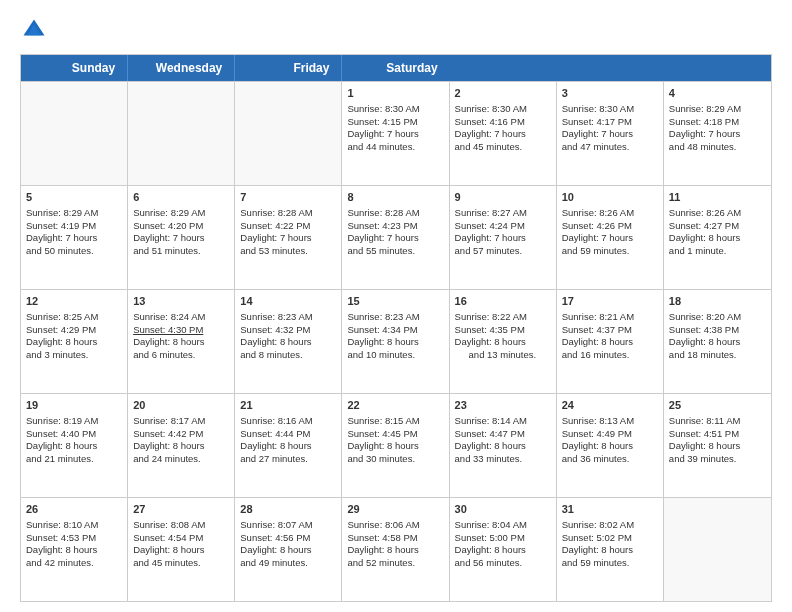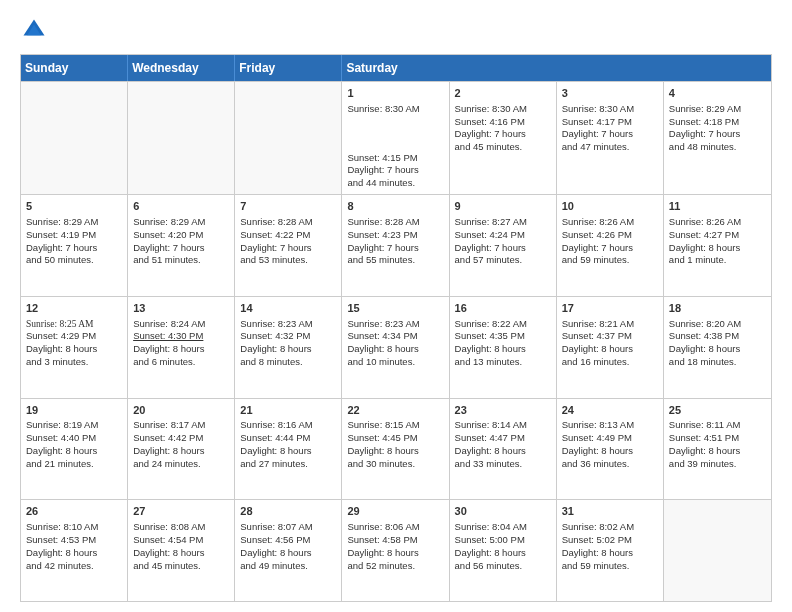--- a/index.html
+++ b/index.html
@@ -67,22 +67,22 @@
     }
     .cal-header {
       display: grid;
       grid-template-columns: repeat(7, 1fr);
       background: #2a6db5;
     }
     .cal-header-cell {
       color: #fff;
       font-size: 12px;
       font-weight: bold;
-      text-align: left;
-      padding: 6px 4px;
+      text-align: right;
+      padding: 6px 12px;
       border-right: 1px solid #4a8dd5;
     }
     .cal-header-cell:last-child { border-right: none; }
     .cal-body {
       flex: 1;
       display: flex;
       flex-direction: column;
     }
     .cal-row {
       display: grid;
@@ -137,21 +137,21 @@
         <div class="cal-header-cell">Saturday</div>
       </div>
     <div class="cal-body" id="cal-body">
         <div class="cal-row">
           <div class="cal-cell empty"></div>
           <div class="cal-cell empty"></div>
           <div class="cal-cell empty"></div>
           <div class="cal-cell">
             <span class="day-num">1</span>
             <span style="display: block;">Sunrise: 8:30 AM</span>
-            <span style="display: block; margin-top: 36px;">Sunset: 4:15 PM</span>
+            <span style="display: block;">Sunset: 4:15 PM</span>
             <span style="display: block;">Daylight: 7 hours</span>
             <span style="display: block;">and 44 minutes.</span>
           </div>
           <div class="cal-cell">
             <span class="day-num">2</span>
             <span style="display: block;">Sunrise: 8:30 AM</span>
             <span style="display: block;">Sunset: 4:16 PM</span>
             <span style="display: block;">Daylight: 7 hours</span>
             <span style="display: block;">and 45 minutes.</span>
           </div>
@@ -217,21 +217,21 @@
             <span class="day-num">11</span>
             <span style="display: block;">Sunrise: 8:26 AM</span>
             <span style="display: block;">Sunset: 4:27 PM</span>
             <span style="display: block;">Daylight: 8 hours</span>
             <span style="display: block;">and 1 minute.</span>
           </div>
         </div>
         <div class="cal-row">
           <div class="cal-cell">
             <span class="day-num">12</span>
-            <span style="display: block; font-family: Liberation Serif, serif;">Sunrise: 8:25 AM</span>
+            <span style="display: block;">Sunrise: 8:25 AM</span>
             <span style="display: block;">Sunset: 4:29 PM</span>
             <span style="display: block;">Daylight: 8 hours</span>
             <span style="display: block;">and 3 minutes.</span>
           </div>
           <div class="cal-cell">
             <span class="day-num">13</span>
             <span style="display: block;">Sunrise: 8:24 AM</span>
             <span style="display: block; text-decoration: underline;">Sunset: 4:30 PM</span>
             <span style="display: block;">Daylight: 8 hours</span>
             <span style="display: block;">and 6 minutes.</span>
@@ -248,21 +248,21 @@
             <span style="display: block;">Sunrise: 8:23 AM</span>
             <span style="display: block;">Sunset: 4:34 PM</span>
             <span style="display: block;">Daylight: 8 hours</span>
             <span style="display: block;">and 10 minutes.</span>
           </div>
           <div class="cal-cell">
             <span class="day-num">16</span>
             <span style="display: block;">Sunrise: 8:22 AM</span>
             <span style="display: block;">Sunset: 4:35 PM</span>
             <span style="display: block;">Daylight: 8 hours</span>
-            <span style="display: block;">and 13 minutes.</span>
+            <span style="display: block; margin-left: 14px;">and 13 minutes.</span>
           </div>
           <div class="cal-cell">
             <span class="day-num">17</span>
             <span style="display: block;">Sunrise: 8:21 AM</span>
             <span style="display: block;">Sunset: 4:37 PM</span>
             <span style="display: block;">Daylight: 8 hours</span>
             <span style="display: block;">and 16 minutes.</span>
           </div>
           <div class="cal-cell">
             <span class="day-num">18</span>

